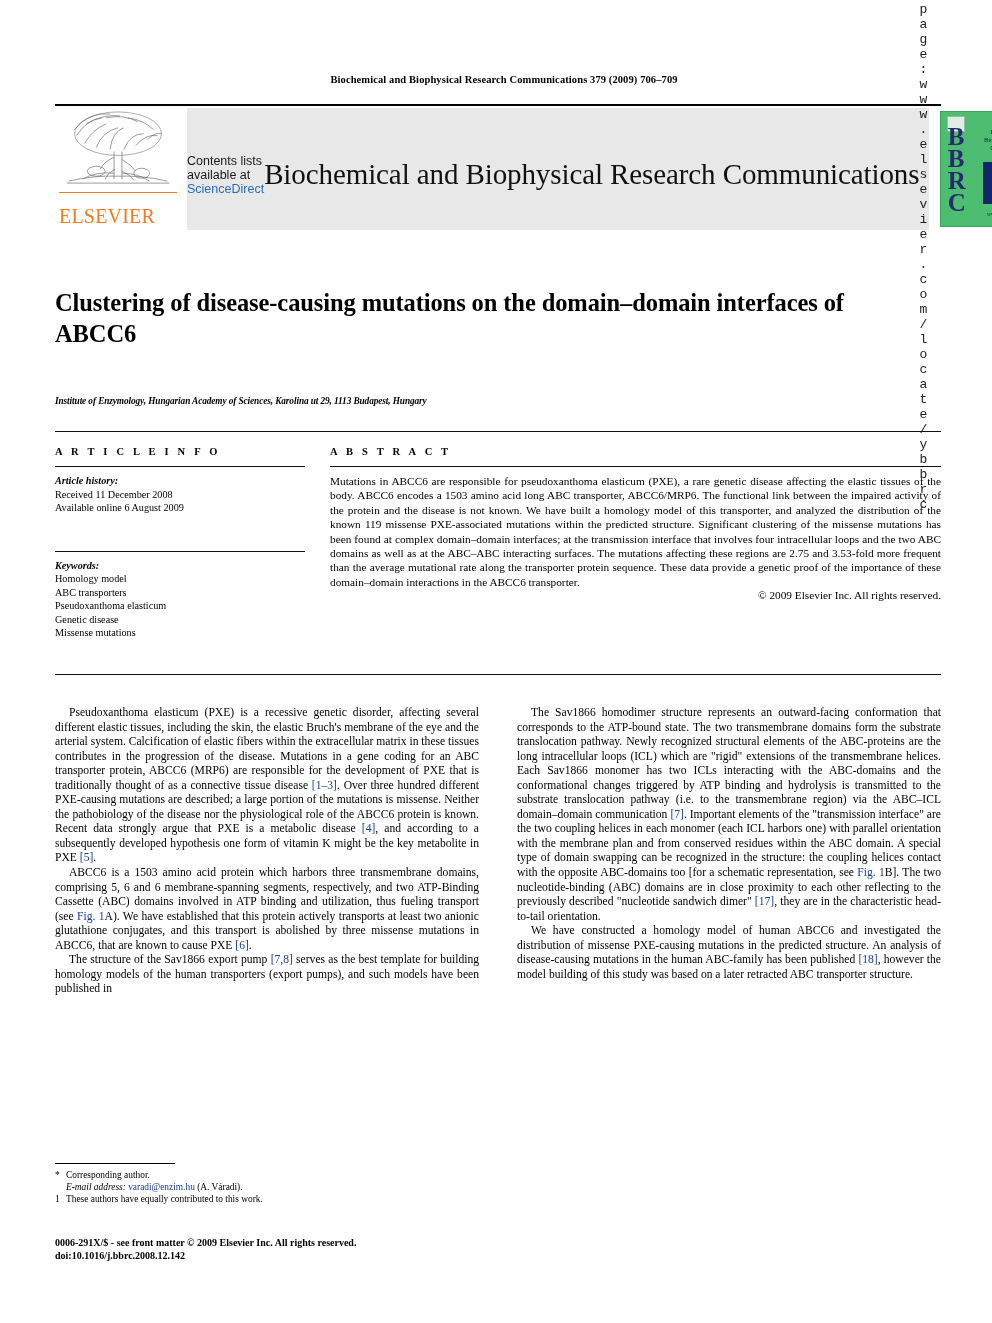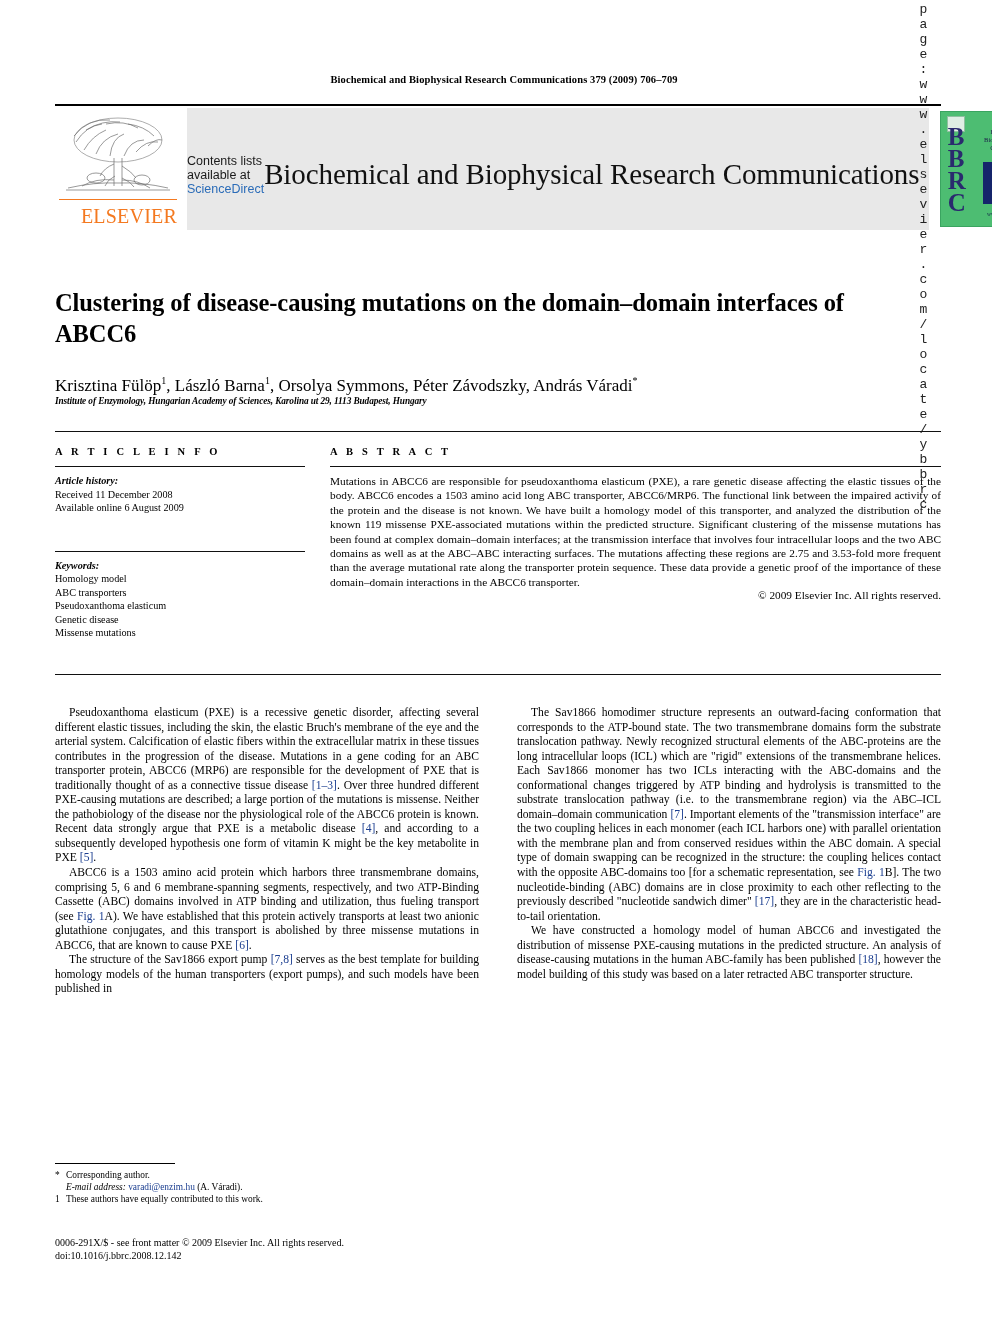--- a/index.html
+++ b/index.html
@@ -65,23 +65,23 @@
   }
   .tree-svg { display:block; }
   .elsevier-word {
     font-family: "Liberation Serif", serif;
     font-size: 20px;
     letter-spacing: .2px;
     color: #F47920;
     line-height: 1;
     margin-top: 1px;
     border-top: 1.6px solid #F47920;
-    padding-top: 6px;
+    padding-top: 13px;
     width: 118px;
-    text-align: right;
+    text-align: left;
   }
   .journal-center {
     flex: 1 1 auto;
     background: #e8e8e8;
     display: flex;
     flex-direction: row;
     justify-content: space-between;
     align-items: center;
     padding: 11px 0 0 0;
     box-sizing: border-box;
@@ -326,21 +326,21 @@
   .fn .mk { display:inline-block; width: 11px; text-indent:0; }
   .fn i { font-style: italic; }
   .fn a, .fn .link { color: #1a3d8f; }
 
   .imprint {
     position: absolute;
     left: 55px;
     top: 1237px;
     width: 500px;
     font-family: "Liberation Serif", serif;
-    font-weight: normal;
+    font-weight: bold;
     font-size: 10px;
     line-height: 12.6px;
   }
 </style>
 </head>
 <body>
 
 <div class="page">
 
   <div class="running-head">Biochemical and Biophysical Research Communications 379 (2009) 706–709</div>
@@ -390,21 +390,20 @@
             </svg>
           </div>
           <div class="sciencedirect">available at www.sciencedirect.com ScienceDirect</div>
         </div>
       </div>
 
     </div>
   </div>
 
   <div class="title">Clustering of disease-causing mutations on the domain–domain interfaces of ABCC6</div>
-  <div class="authors">Krisztina Fülöp<sup>1</sup>, László Barna<sup>1</sup>, Orsolya Symmons, Péter Závodszky, András Váradi<sup>*</sup></div>
   <div class="affiliation">Institute of Enzymology, Hungarian Academy of Sciences, Karolina ut 29, 1113 Budapest, Hungary</div>
 
   <div class="band">
     <div class="band-inner">
 
       <div class="info-col">
         <div class="sec-head">A R T I C L E   I N F O</div>
         <div class="rule"></div>
         <div class="info-label">Article history:</div>
         <div class="info-line">Received 11 December 2008</div>

